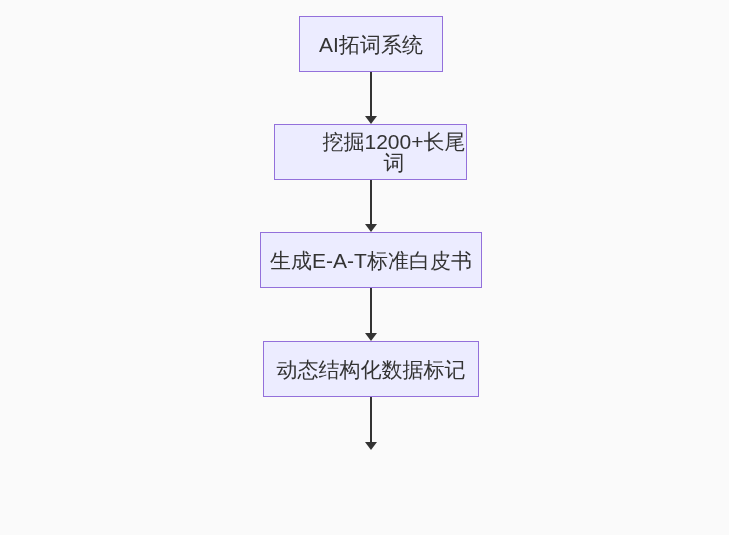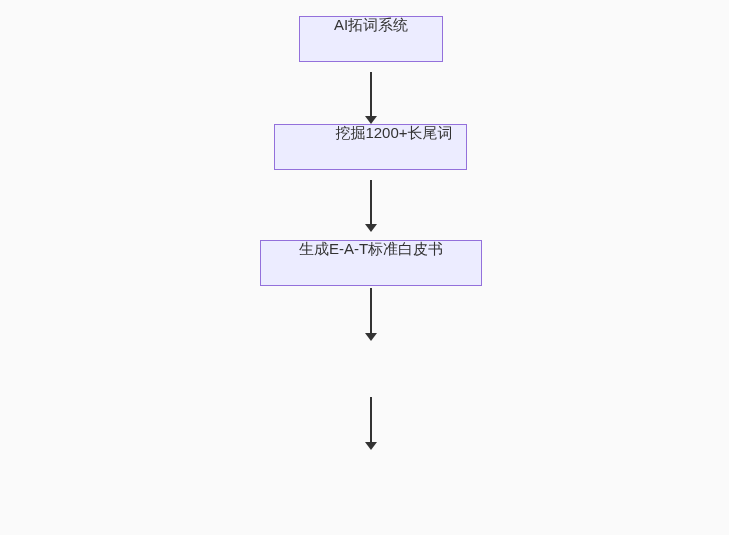--- a/index.html
+++ b/index.html
@@ -15,31 +15,31 @@
     height: 535px;
     background: #fafafa;
     overflow: hidden;
   }
   .node {
     position: absolute;
     box-sizing: border-box;
     background: #ECECFF;
     border: 1px solid #9370DB;
     color: #333333;
-    font-size: 15px;
+    font-size: 21px;
     line-height: 1;
     display: flex;
-    align-items: flex-start;
+    align-items: center;
     justify-content: center;
     text-align: center;
-    height: 46px;
+    height: 56px;
   }
   .n1 { top: 16px;  left: 299px; width: 144px; }
   .n2 { top: 124px; left: 274px; width: 193px; padding-left: 47px; }
-  .n3 { top: 232px; left: 260px; width: 222px; margin-top: 8px; }
+  .n3 { top: 232px; left: 260px; width: 222px; }
   .n4 { top: 341px; left: 263px; width: 216px; }
   .n5 { top: 450px; left: 254px; width: 233px; }
 
   .edge-line {
     position: absolute;
     left: 370px;
     width: 2px;
     background: #333333;
   }
   .e1 { top: 72px;  height: 45px; }
@@ -80,18 +80,21 @@
   <div class="edge-line e2"></div>
   <div class="edge-head h2"></div>
 
   <div class="node n3">
     <span>生成E-A-T标准白皮书</span>
   </div>
 
   <div class="edge-line e3"></div>
   <div class="edge-head h3"></div>
 
+  <div class="node n4">
+    <span>动态结构化数据标记</span>
+  </div>
 
   <div class="edge-line e4"></div>
   <div class="edge-head h4"></div>
 
 
 </div>
 
 </body></html>

